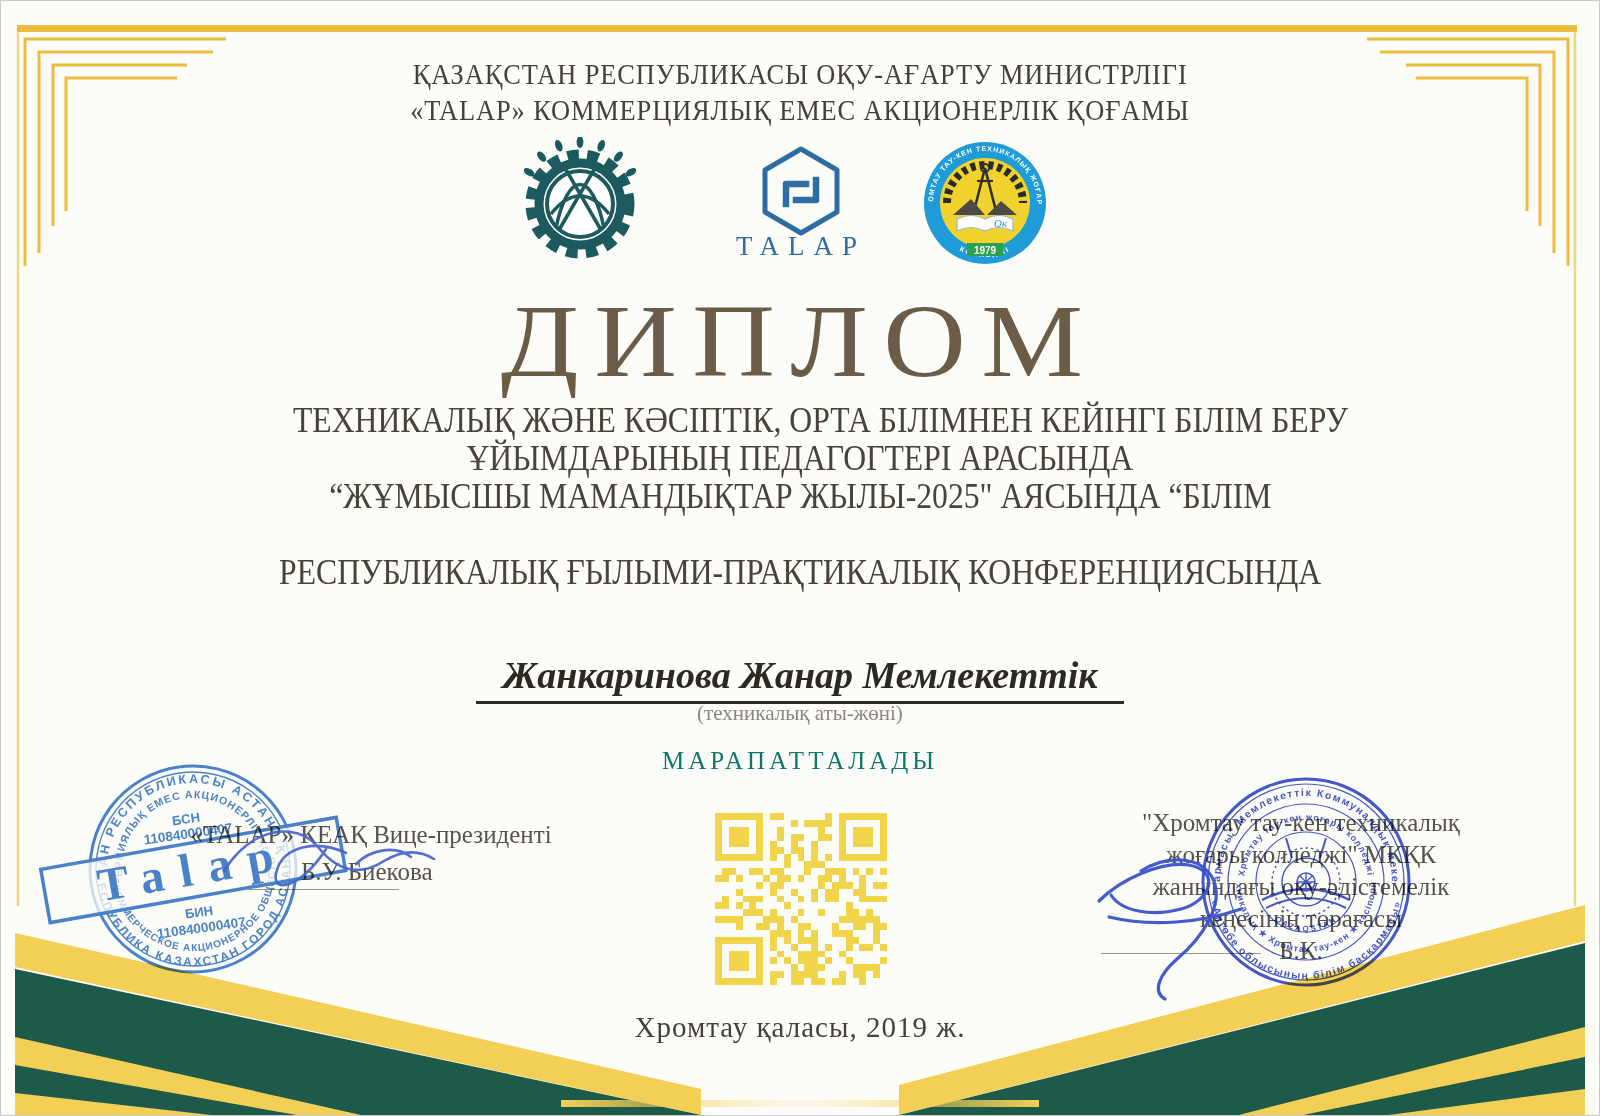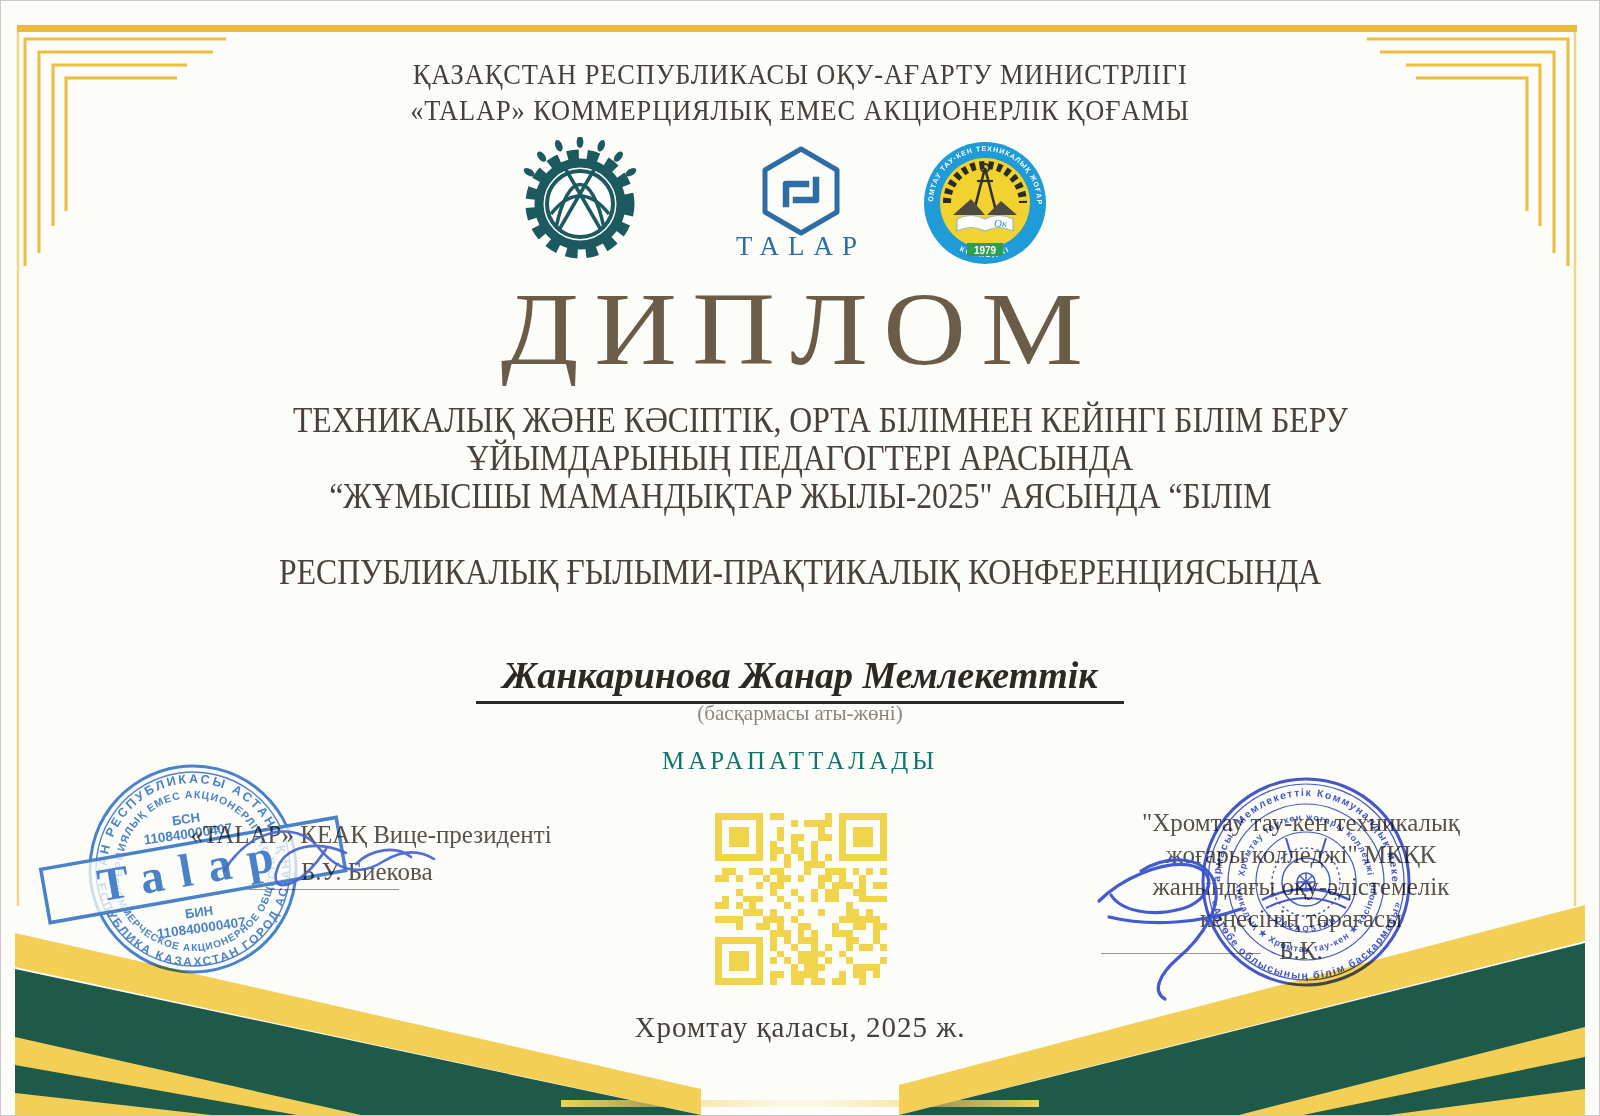--- a/index.html
+++ b/index.html
@@ -126,34 +126,34 @@
     <path d="M -11 8 L 0 -35 L 11 8" fill="none" stroke="#33322c" stroke-width="2.6"></path>
     <line x1="-8" y1="-22" x2="8" y2="-22" stroke="#33322c" stroke-width="2.2"></line>
     <circle cy="-35" r="4" fill="none" stroke="#33322c" stroke-width="2"></circle>
     <path d="M -32 12 L -14 -4 L 0 12 Z M 2 12 L 16 -2 L 32 12 Z" fill="#4c4a42"></path>
     <path d="M -28 16 Q -14 9 0 16 Q 14 9 28 16 L 28 28 Q 14 21 0 28 Q -14 21 -28 28 Z" fill="#ffffff" stroke="#8fb6c9" stroke-width="1.2"></path>
     <text x="9" y="24" font-size="11" font-style="italic" fill="#1f9cd8" class="serif">Ок</text>
     <rect x="-18" y="40" width="36" height="13" fill="#2e9e53"></rect>
     <text x="0" y="50.5" text-anchor="middle" font-size="10" font-weight="bold" fill="#ffffff">1979</text>
   </svg>
 
-  <div class="cline title" style="top:268px;">
+  <div class="cline title" style="top:280px;">
     <span class="cond">ДИПЛОМ</span>
   </div>
 
   <div class="cline bodyline" style="top:398px;margin-left:20px;"><span class="cond">ТЕХНИКАЛЫҚ ЖӘНЕ КӘСІПТІК, ОРТА БІЛІМНЕН КЕЙІНГІ БІЛІМ БЕРУ</span></div>
   <div class="cline bodyline" style="top:436px;"><span class="cond">ҰЙЫМДАРЫНЫҢ ПЕДАГОГТЕРІ АРАСЫНДА</span></div>
   <div class="cline bodyline" style="top:474px;"><span class="cond">“ЖҰМЫСШЫ МАМАНДЫҚТАР ЖЫЛЫ-2025" АЯСЫНДА “БІЛІМ</span></div>
   <div class="cline bodyline" style="top:550px;"><span class="cond">РЕСПУБЛИКАЛЫҚ ҒЫЛЫМИ-ПРАҚТИКАЛЫҚ КОНФЕРЕНЦИЯСЫНДА</span></div>
 
   <div class="cline recipient" style="top:652px;">
     <span class="u">Жанкаринова Жанар Мемлекеттік</span>
   </div>
   <div class="cline caption" style="top:700px;">
-    <span>(басқармасы аты-жөні)</span>
+    <span>(техникалық аты-жөні)</span>
   </div>
   <div class="cline verb" style="top:746px;">
     <span>МАРАПАТТАЛАДЫ</span>
   </div>
 
   <div class="abs sig-text" style="left:150px;top:820px;width:440px;text-align:center;">«TALAP» КЕАҚ Вице-президенті</div>
   <div class="abs sig-text" style="left:300px;top:857px;width:290px;">Б.У. Биекова</div>
   <div class="sigline" style="left:248px;top:888px;width:150px;"></div>
 
   <svg class="abs" style="left:714px;top:812px;" width="172" height="172" viewBox="0 0 25 25" shape-rendering="crispEdges">
@@ -455,21 +455,21 @@
   <div class="abs sig-text" style="left:1090px;top:806px;width:420px;text-align:center;line-height:32px;">
     <div>"Хромтау тау-кен техникалық</div>
     <div>жоғары колледжі" МКҚК</div>
     <div>жанындағы оқу-әдістемелік</div>
     <div>кеңесінің төрағасы</div>
     <div>Б.К.</div>
   </div>
   <div class="sigline" style="left:1100px;top:952px;width:160px;"></div>
 
   <div class="cline footer" style="top:1010px;">
-    <span>Хромтау қаласы, 2025 ж.</span>
+    <span>Хромтау қаласы, 2019 ж.</span>
   </div>
 
   <svg class="abs stamp" style="left:32px;top:748px;" width="320" height="240" viewBox="-160 -120 320 240">
     <defs>
       <path id="ls-to" d="M -86 0 A 86 86 0 0 1 86 0"></path>
       <path id="ls-ti" d="M -71 0 A 71 71 0 0 1 71 0"></path>
       <path id="ls-bi" d="M -82 0 A 82 82 0 0 0 82 0"></path>
       <path id="ls-bo" d="M -97 0 A 97 97 0 0 0 97 0"></path>
     </defs>
     <g transform="rotate(-8)" stroke="#3273c8" fill="none">

